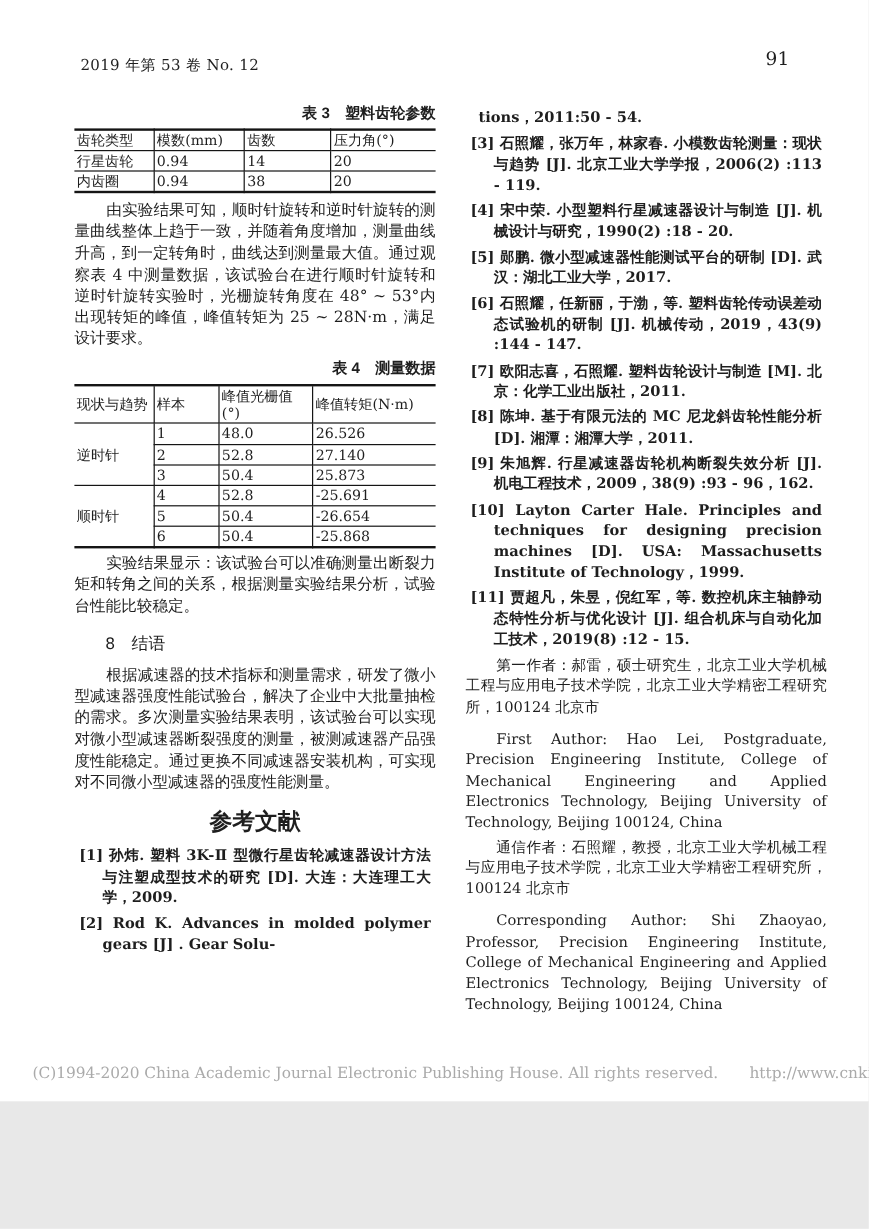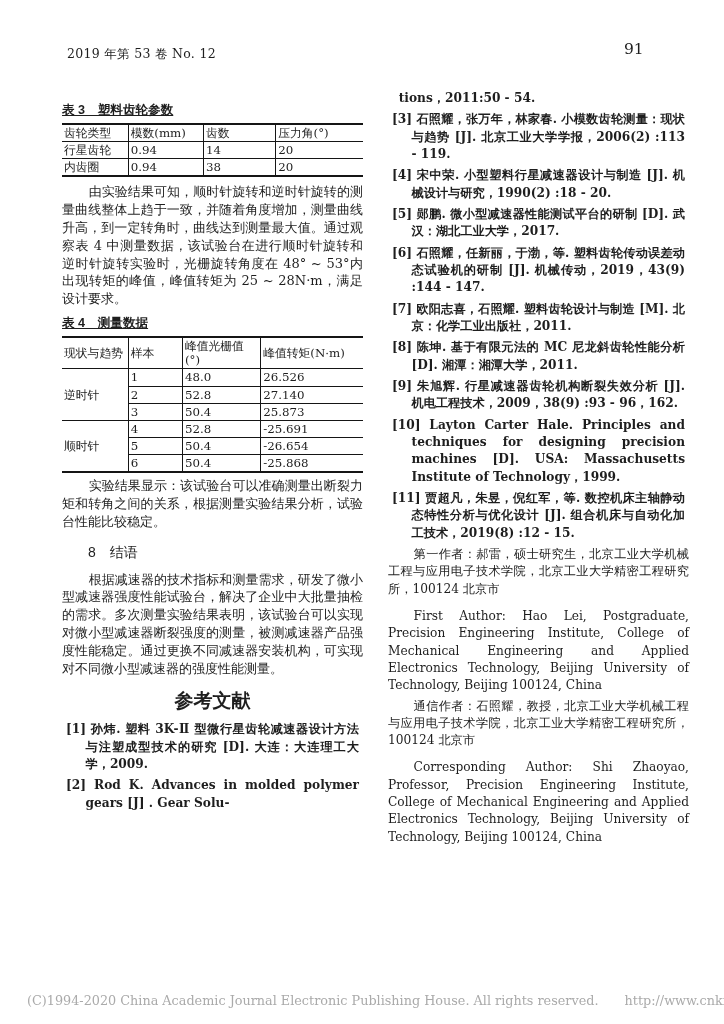--- a/index.html
+++ b/index.html
@@ -1,56 +1,55 @@
 <!DOCTYPE html>
 <html><head>
 <meta charset="utf-8">
 <style>
   * { box-sizing: border-box; }
   html, body { margin: 0; padding: 0; background: #e8e8e8; }
   .page {
     position: relative;
     width: 724px;
-    height: 1024px;
+    height: 918px;
     margin: 0 auto;
     background: #ffffff;
     font-family: "DejaVu Serif", "Liberation Serif", serif;
     color: #1e1e1e;
     overflow: hidden;
   }
   .journal-info {
     position: absolute;
     top: 46px;
     left: 67px;
     font-size: 12.5px;
     letter-spacing: 0.3px;
   }
   .page-number {
     position: absolute;
     top: 40px;
-    left: 624px;
+    left: 638px;
     font-size: 15.5px;
   }
   .columns {
     position: absolute;
     top: 86px;
     left: 62px;
     width: 628px;
     display: flex;
     gap: 25px;
   }
   .col { width: 301px; flex: 0 0 301px; }
 
   .caption {
-    text-align: left;
+    text-align: right;
     font-weight: 700;
     font-size: 12.6px;
     font-family: "Liberation Sans", "DejaVu Sans", sans-serif;
-    margin: 16px 0 4px;
-    text-decoration: underline;
+    margin: 0 0 4px;
   }
   table.datatable {
     width: 100%;
     border-collapse: collapse;
     font-size: 11.8px;
     text-align: left;
     border-top: 2px solid #151515;
     border-bottom: 2px solid #151515;
     margin: 0 0 2px;
   }

